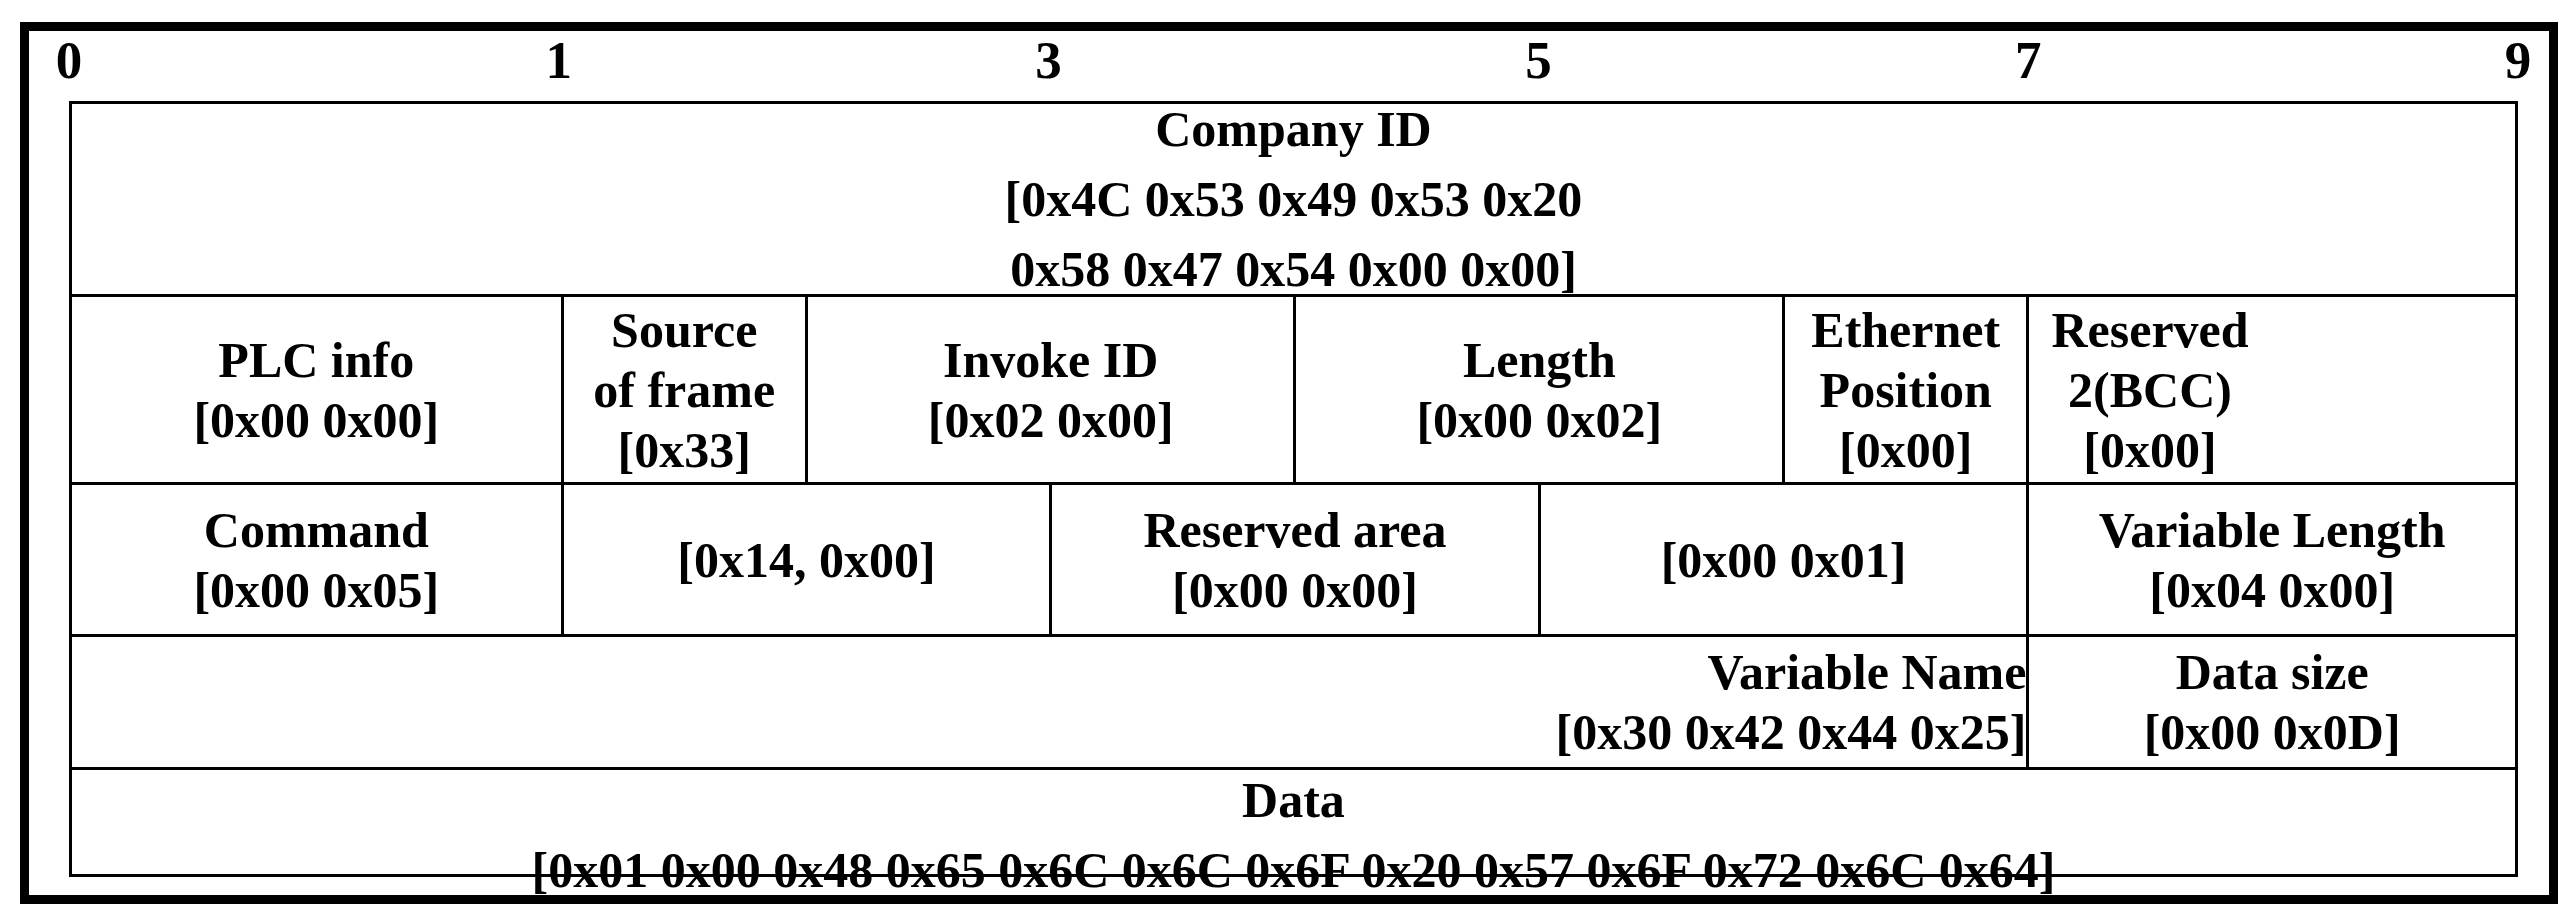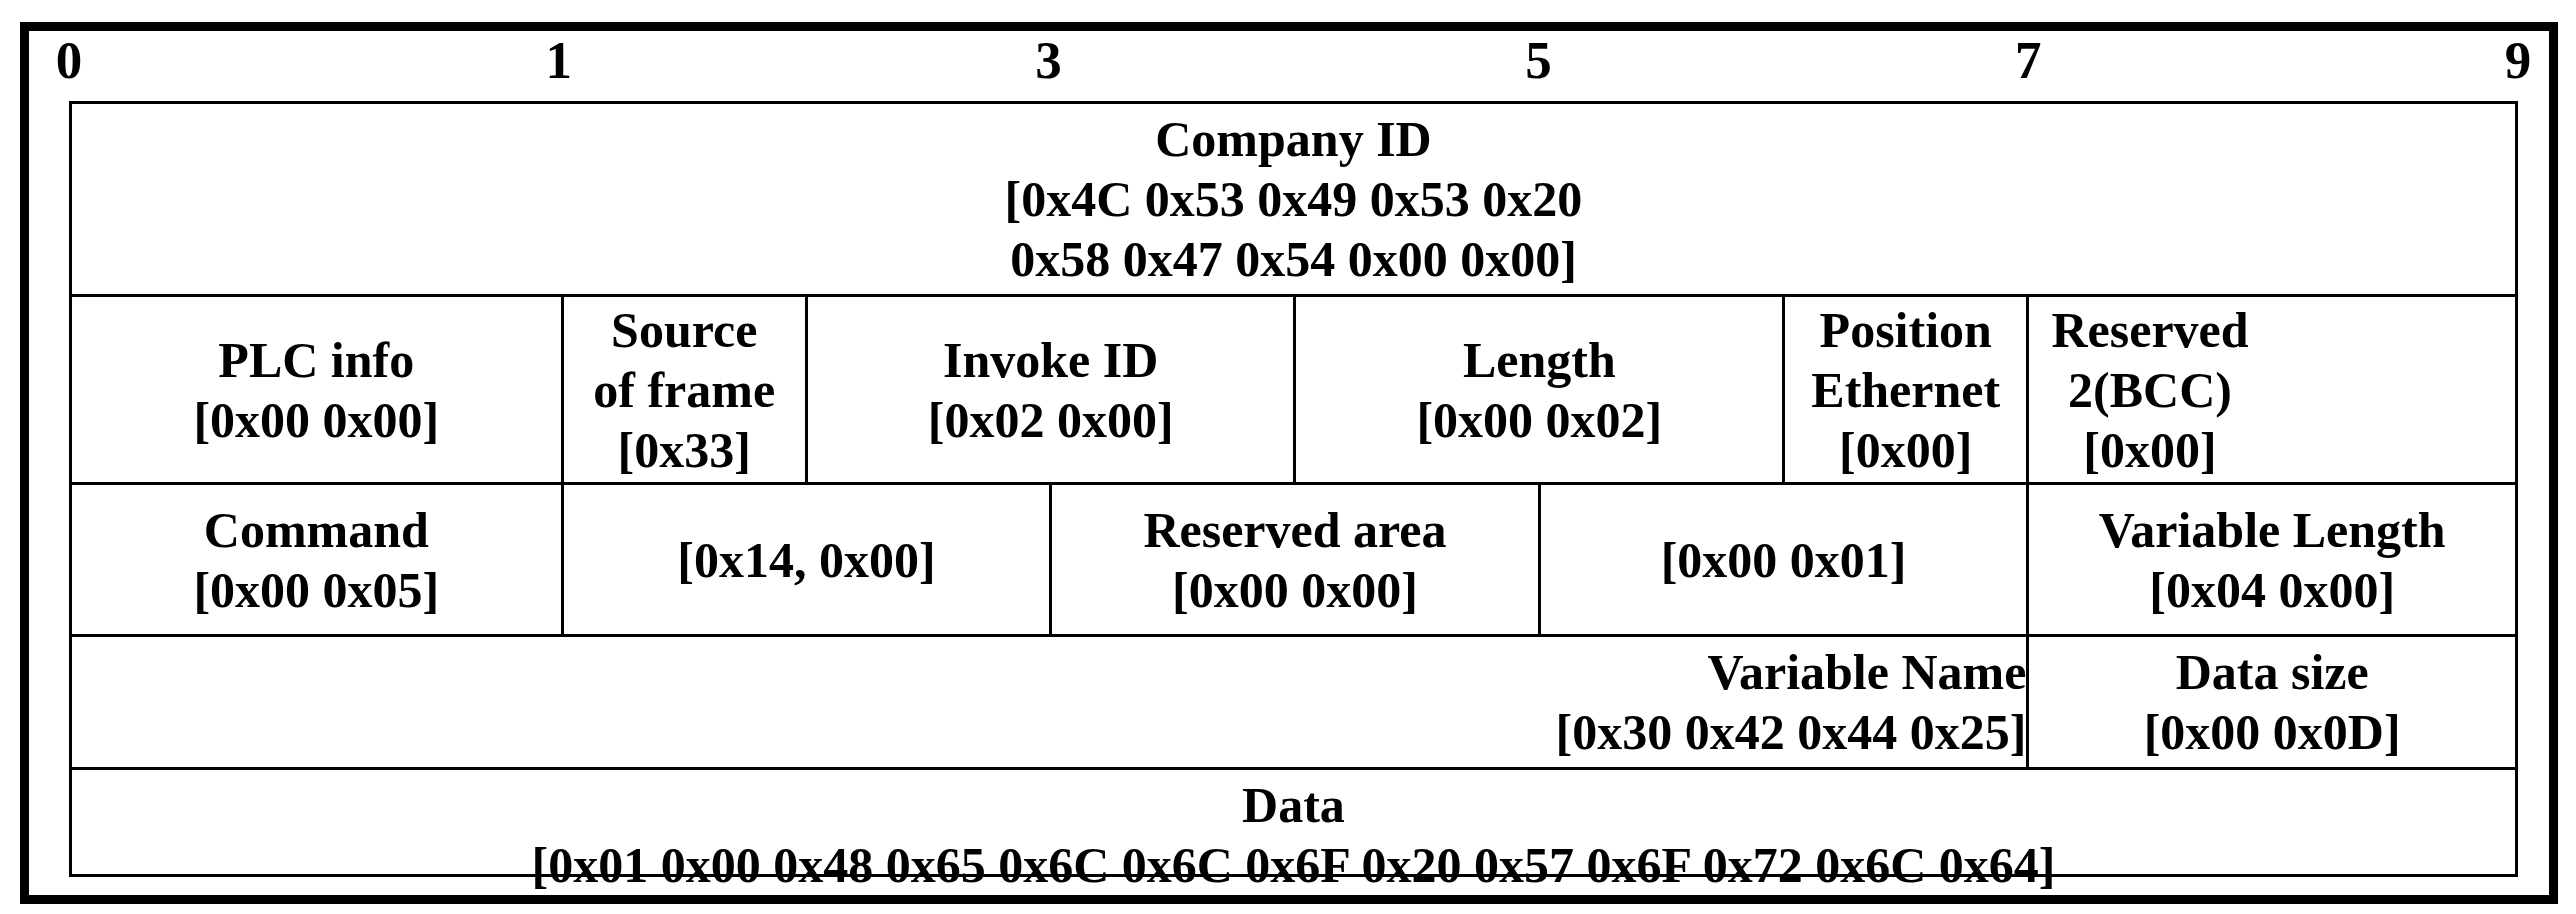--- a/index.html
+++ b/index.html
@@ -75,21 +75,21 @@
     flex-direction: column;
     align-items: center;
     justify-content: center;
     text-align: center;
     overflow: hidden;
   }
   .fcell + .fcell { border-left: 3.2px solid #000000; }
   .w10  { flex: 0 0 10%; }
   .w20  { flex: 0 0 20%; }
   .w80  { flex: 0 0 80%; align-items: flex-end; }
-  .w100 { flex: 0 0 100%; }
+  .w100 { flex: 0 0 100%; gap: 10px; }
   .fline {
     font-size: 50px;
     font-weight: 700;
     line-height: 60px;
     white-space: nowrap;
   }
 </style>
 </head>
 <body>
 
@@ -126,22 +126,22 @@
     </div>
     <div class="fcell w20">
       <div class="fline">Invoke ID</div>
       <div class="fline">[0x02 0x00]</div>
     </div>
     <div class="fcell w20">
       <div class="fline">Length</div>
       <div class="fline">[0x00 0x02]</div>
     </div>
     <div class="fcell w10">
+      <div class="fline">Ethernet</div>
       <div class="fline">Position</div>
-      <div class="fline">Ethernet</div>
       <div class="fline">[0x00]</div>
     </div>
     <div class="fcell w10">
       <div class="fline">Reserved</div>
       <div class="fline">2(BCC)</div>
       <div class="fline">[0x00]</div>
     </div>
   </div>
 
   <div class="frow row-3">

